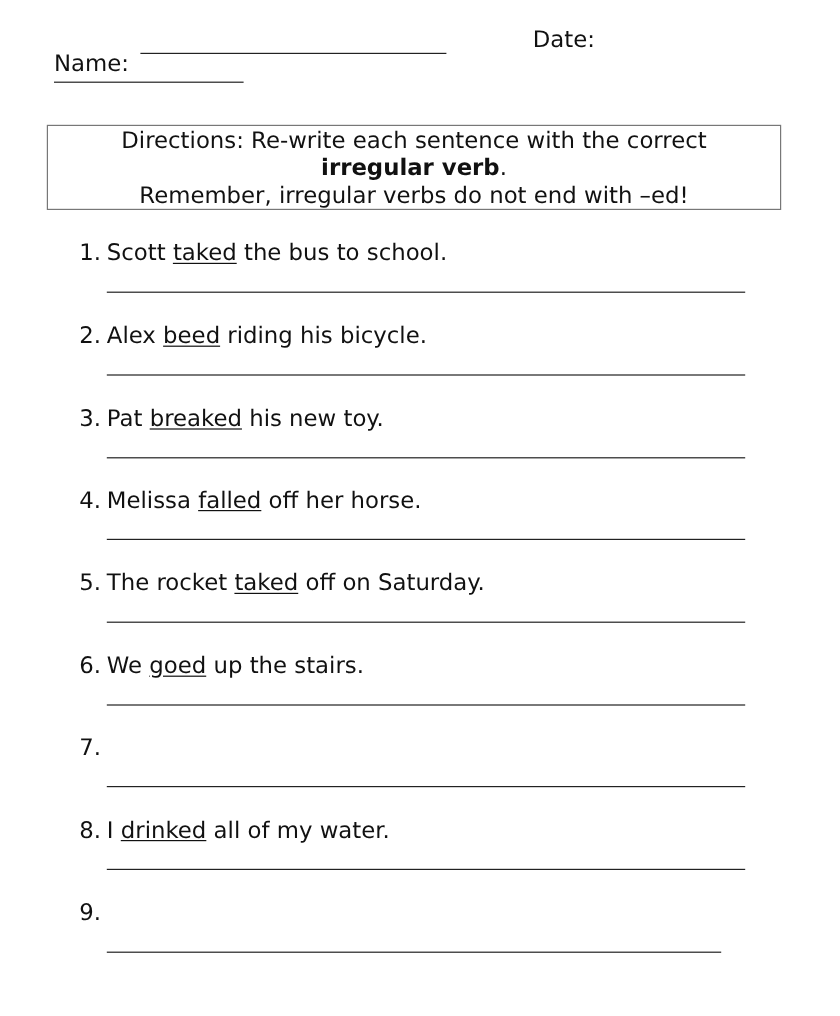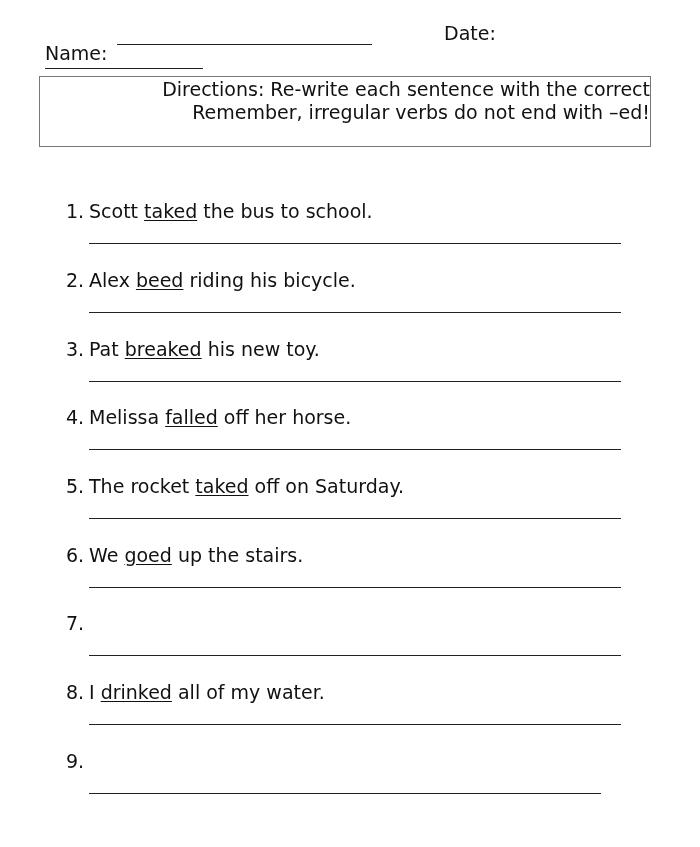--- a/index.html
+++ b/index.html
@@ -22,26 +22,26 @@
       border-top: 1.5px solid #222;
     }
     .date-label { position: absolute; left: 444px; top: 22px; }
     .date-blank {
       position: absolute; left: 45px; top: 68px; width: 158px; height: 0;
       border-top: 1.5px solid #222;
     }
     .directions {
       position: absolute;
       left: 39px;
-      top: 76px;
+      top: 104px;
       width: 612px;
       height: 71px;
       border: 1.5px solid #777;
       box-sizing: border-box;
-      text-align: right;
+      text-align: center;
       font-size: 19px;
       line-height: 23px;
       padding-top: 1px;
     }
     .directions b { font-weight: bold; }
     .item {
       position: absolute;
       left: 66px;
       width: 560px;
       height: 60px;
@@ -80,20 +80,21 @@
 
 <div>
 
   <span class="name-label">Name:</span>
   <div class="name-blank"></div>
   <span class="date-label">Date:</span>
   <div class="date-blank"></div>
 
   <div class="directions">
     <div>Directions: Re-write each sentence with the correct</div>
+    <div><b>irregular verb</b><span>.</span></div>
     <div>Remember, irregular verbs do not end with –ed!</div>
   </div>
 
   <div class="item" style="top:199px;">
     <span class="item-num">1.</span>
     <span class="item-text"><span>Scott </span><u>taked</u><span> the bus to school.</span></span>
     <div class="answer-line"></div>
   </div>
 
   <div class="item" style="top:268px;">

